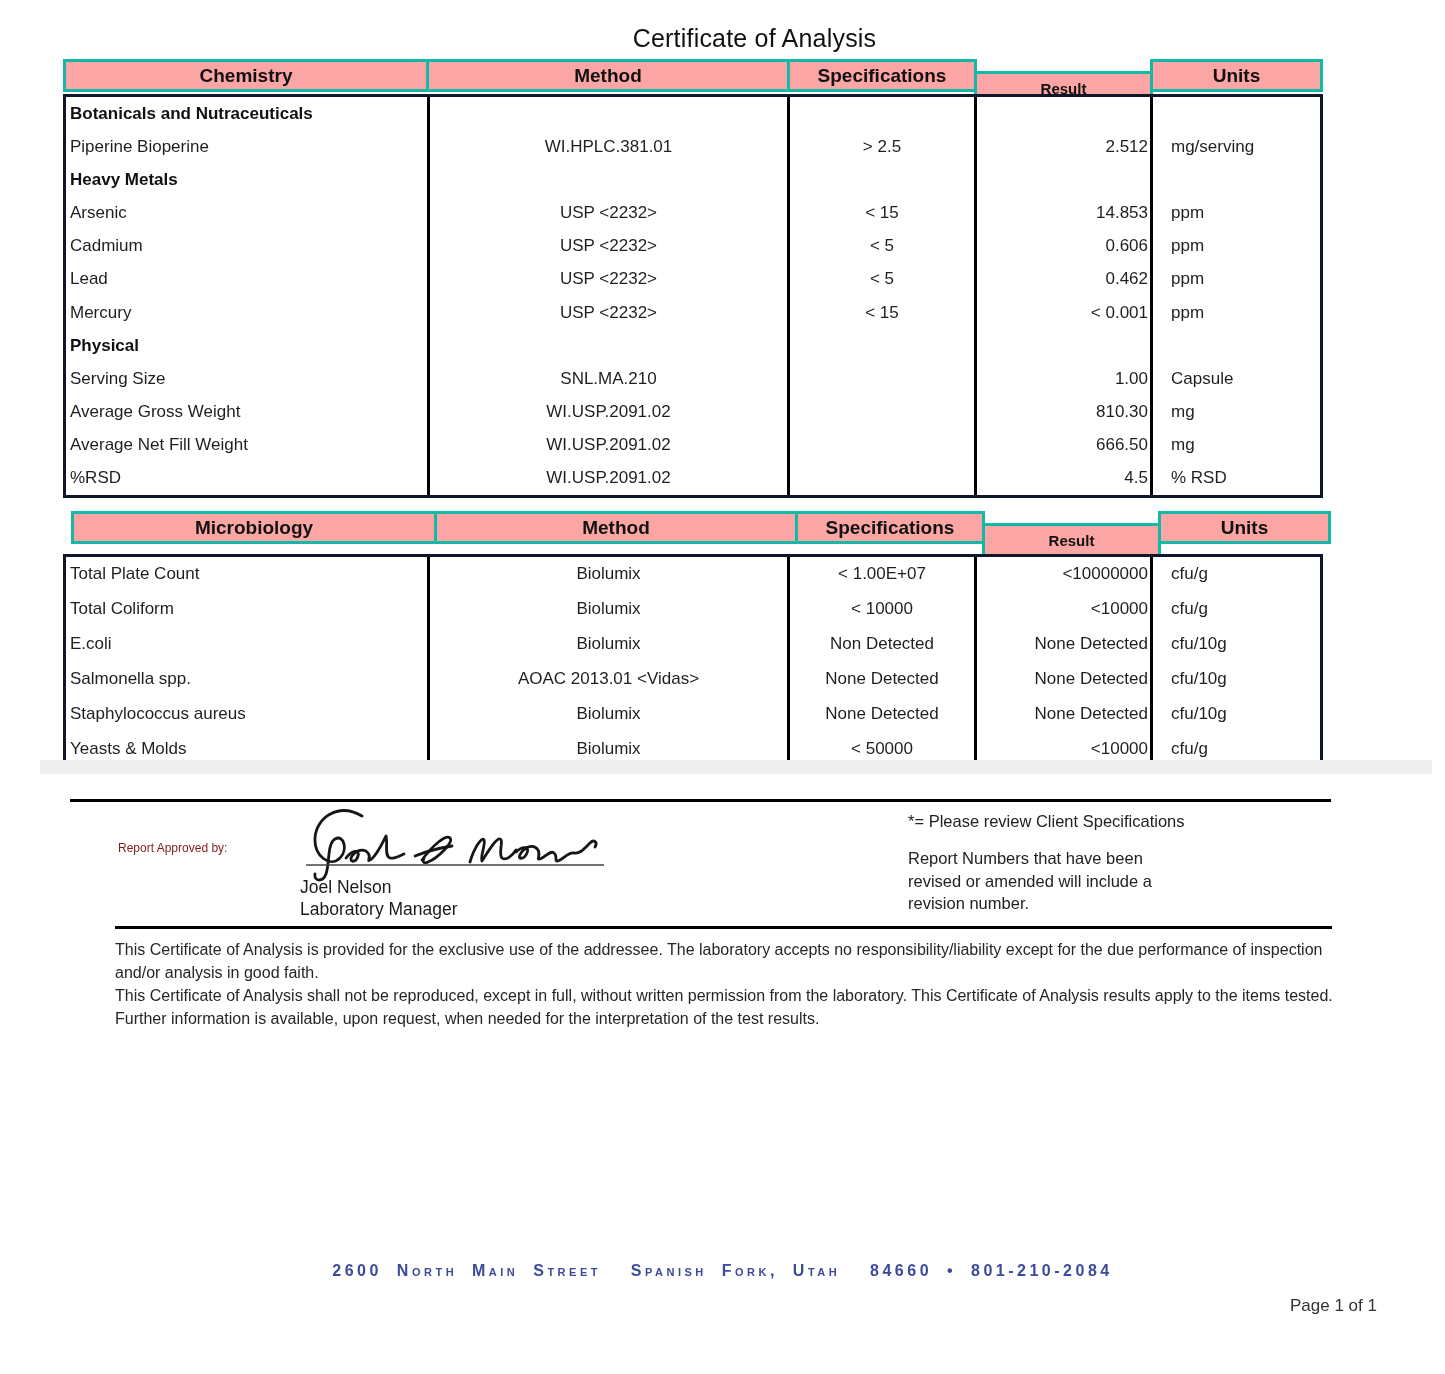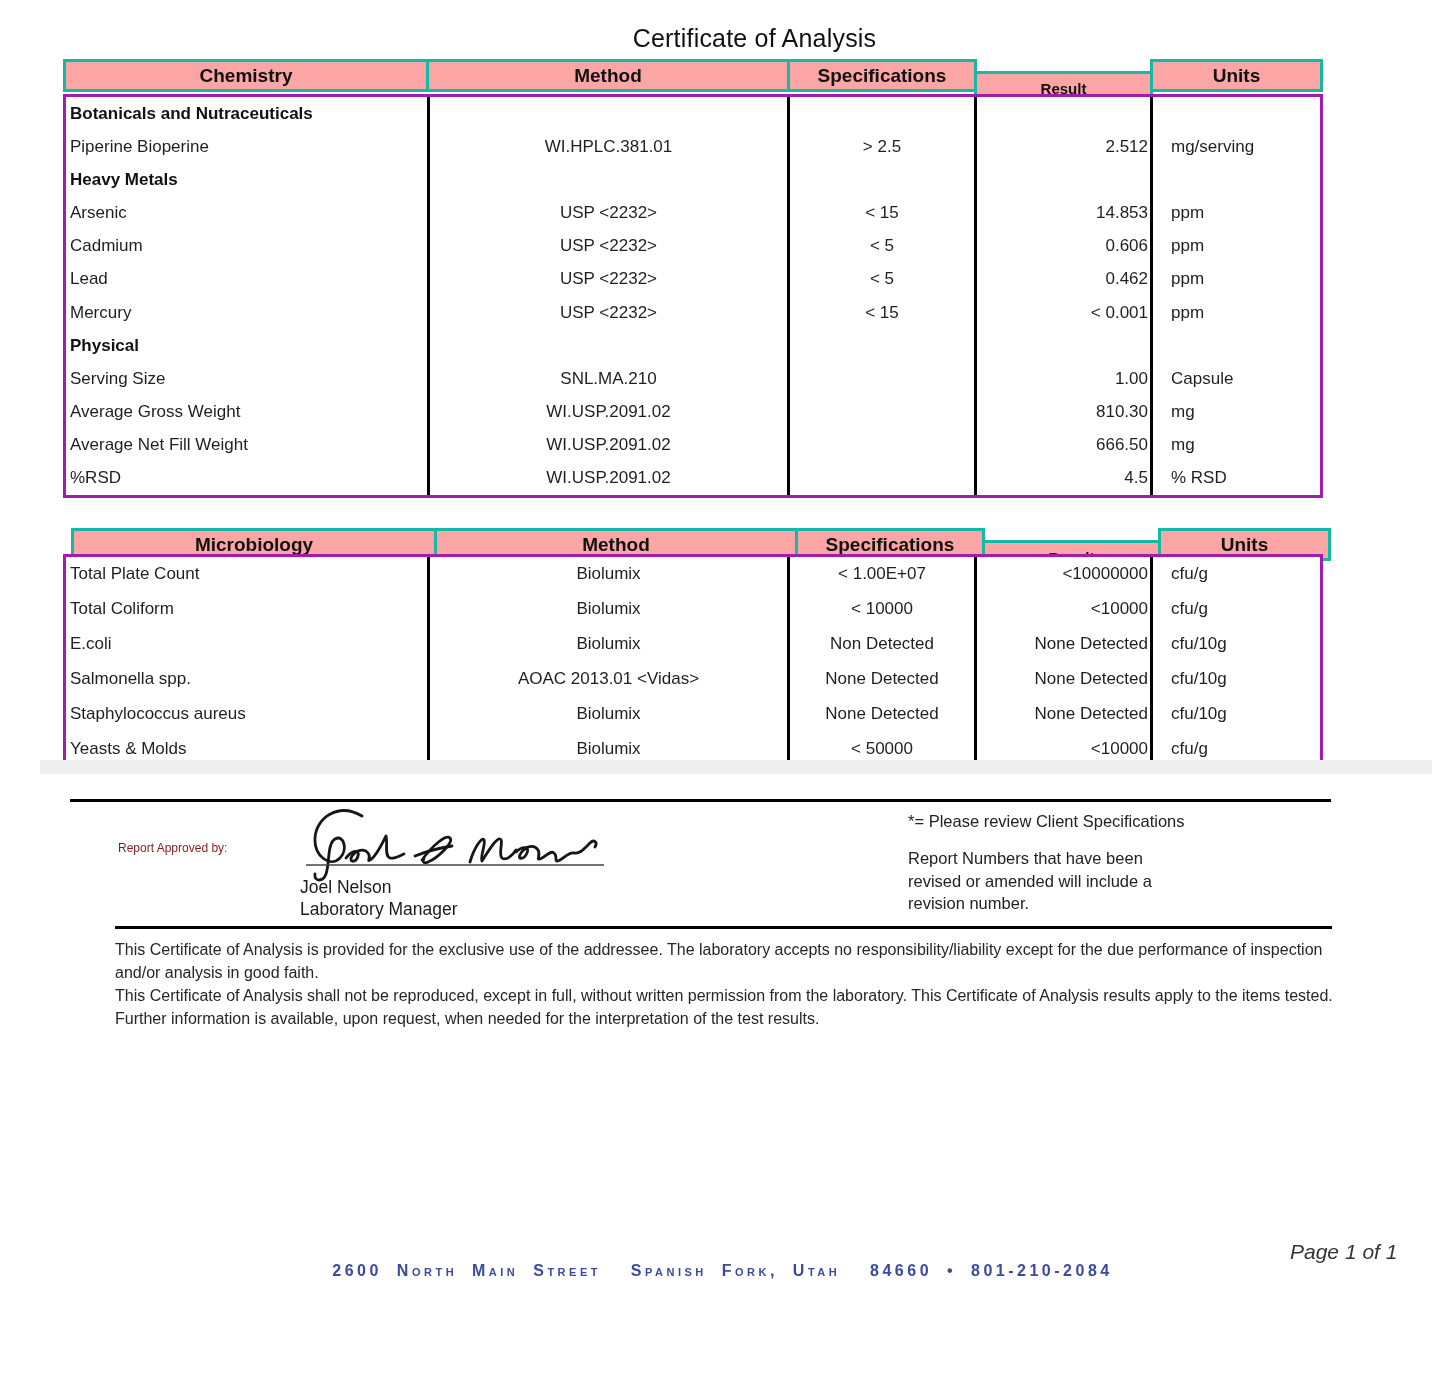--- a/index.html
+++ b/index.html
@@ -20,21 +20,21 @@
   }
   .hbox+.hbox{margin-left:-3px;}
   .hbox.w1{width:366px;}
   .hbox.w2{width:364px;}
   .hbox.w3{width:190px;}
   .hbox.w4{width:179px;height:35px;margin-top:12px;font-size:15px;}
   .hbox.w5{width:173px;}
   
   .tbody{
     position:absolute;left:63px;width:1260px;box-sizing:border-box;
-    border:3px solid #a21caf;display:flex;flex-direction:column;background:#fff;
+    border:3px solid #0f172a;display:flex;flex-direction:column;background:#fff;
   }
   .trow{flex:1;display:grid;grid-template-columns:361px 360px 187px 176px 1fr;}
   .cell{display:flex;align-items:center;font-size:17px;color:#1f1f1f;box-sizing:border-box;}
   .cell.label{justify-content:flex-start;padding-left:4px;}
   .trow.section .cell.label{font-weight:bold;color:#111;}
   .cell.method{justify-content:center;border-left:3px solid #000;}
   .cell.spec{justify-content:center;border-left:3px solid #000;}
   .cell.result{justify-content:flex-end;padding-right:2px;border-left:3px solid #000;}
   .cell.units{justify-content:flex-start;padding-left:18px;border-left:3px solid #000;}
   
@@ -54,21 +54,21 @@
   
   .disclaimer{position:absolute;top:938px;left:115px;width:1232px;font-size:16px;
     line-height:23px;color:#262626;}
   .disclaimer p{margin:0;}
   
   .address{
     position:absolute;top:1262px;left:0;width:1445px;text-align:center;
     font-size:16px;font-weight:bold;letter-spacing:3.5px;word-spacing:7px;
     font-variant:small-caps;white-space:pre-wrap;
   }
-  .page-num{position:absolute;top:1240px;left:1290px;font-size:21px;color:#333;font-style:italic;}
+  .page-num{position:absolute;top:1296px;left:1290px;font-size:17px;color:#333;}
 </style>
 </head>
 <body>
 
 <div class="page">
 
   <div class="title">Certificate of Analysis</div>
 
   <div class="thead" style="top:59px;">
     <div class="hbox w1">Chemistry</div>
@@ -157,21 +157,21 @@
       </div>
       <div class="trow">
         <div class="cell label">%RSD</div>
         <div class="cell method">WI.USP.2091.02</div>
         <div class="cell spec"></div>
         <div class="cell result">4.5</div>
         <div class="cell units">% RSD</div>
       </div>
     </div>
 
-  <div class="thead" style="top:528px;padding-left:8px;">
+  <div class="thead" style="top:511px;padding-left:8px;">
     <div class="hbox w1">Microbiology</div>
     <div class="hbox w2">Method</div>
     <div class="hbox w3">Specifications</div>
     <div class="hbox w4">Result</div>
     <div class="hbox w5">Units</div>
   </div>
   <div class="tbody" id="micro-rows" style="top:554px;height:215px;text-align:center;">
       <div class="trow">
         <div class="cell label">Total Plate Count</div>
         <div class="cell method">Biolumix</div>

